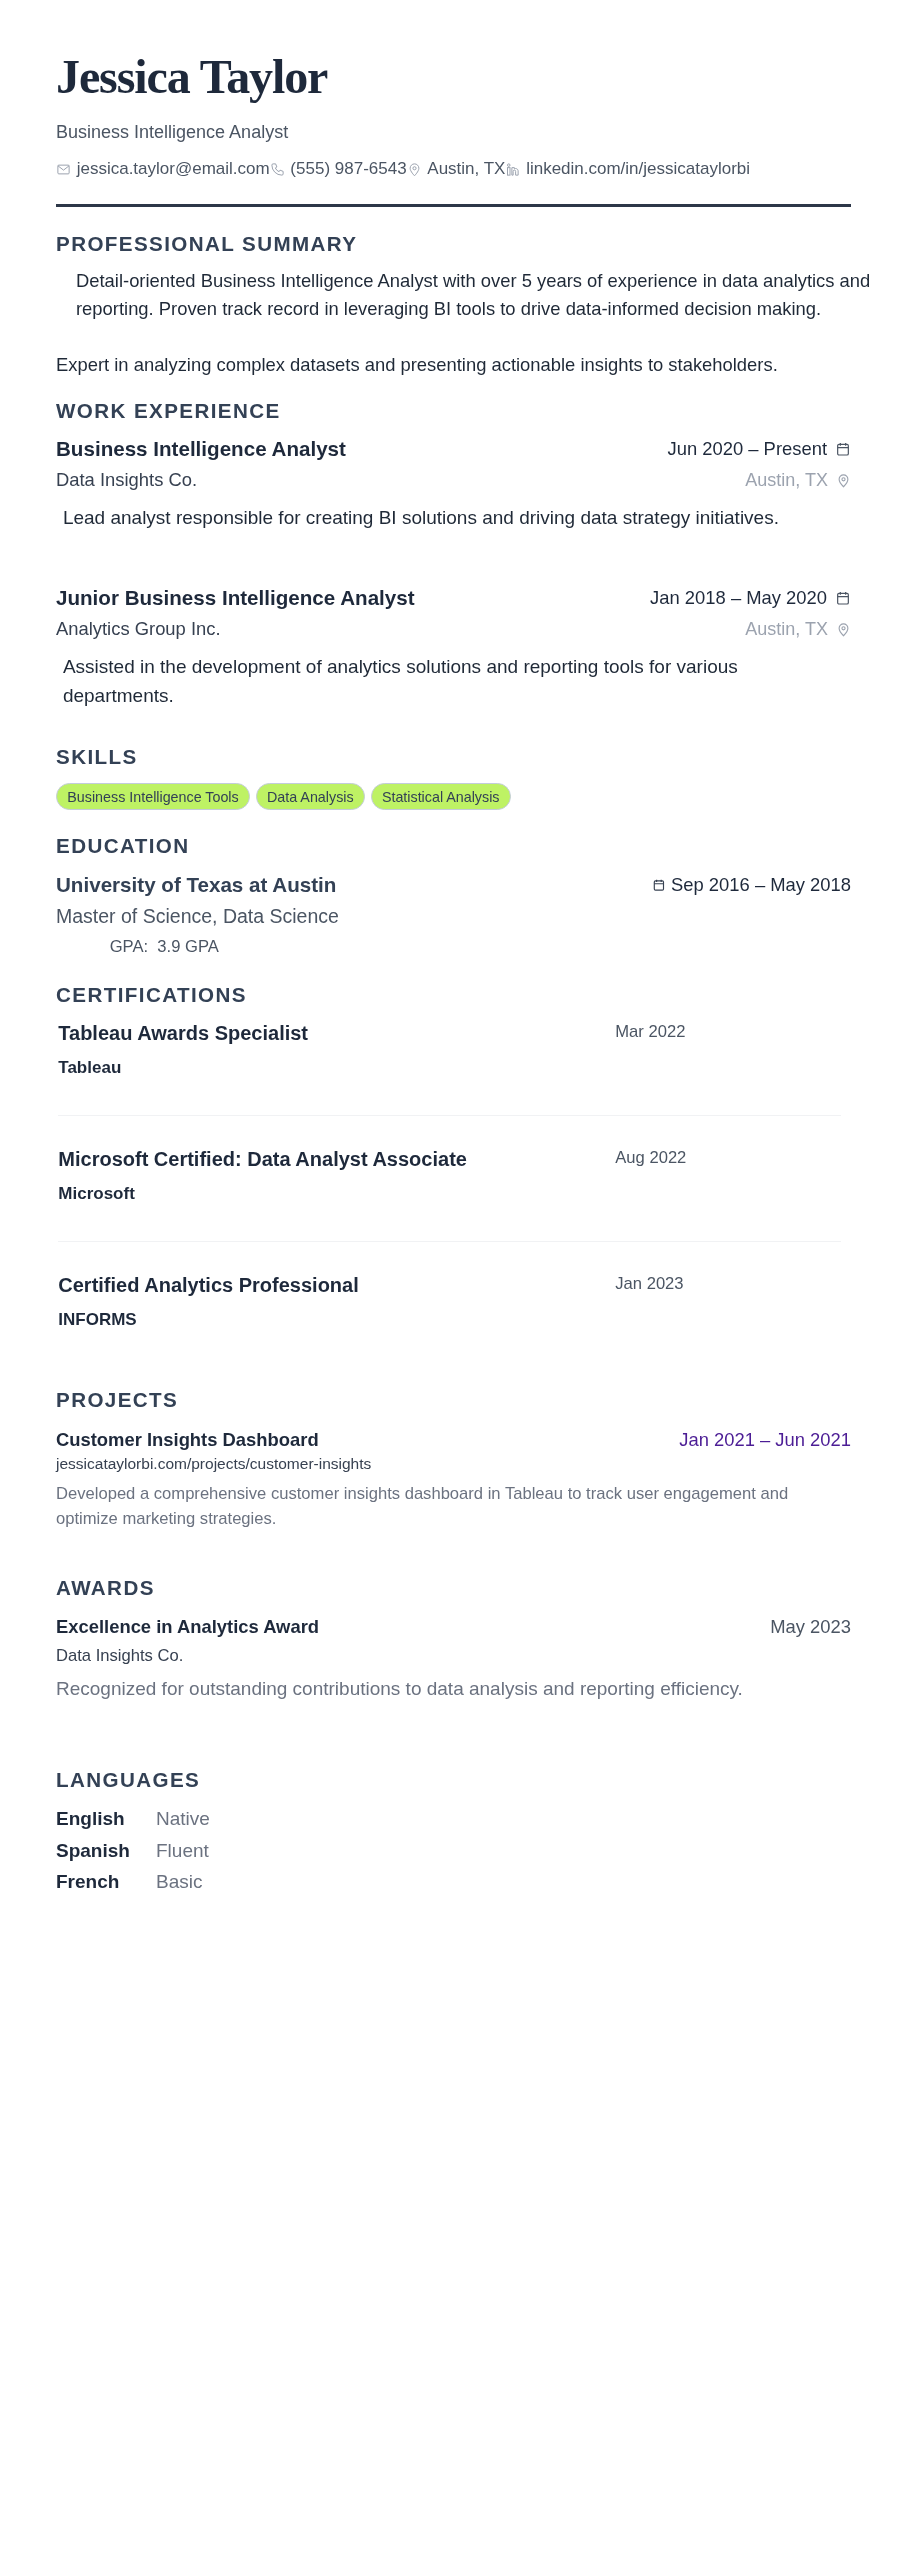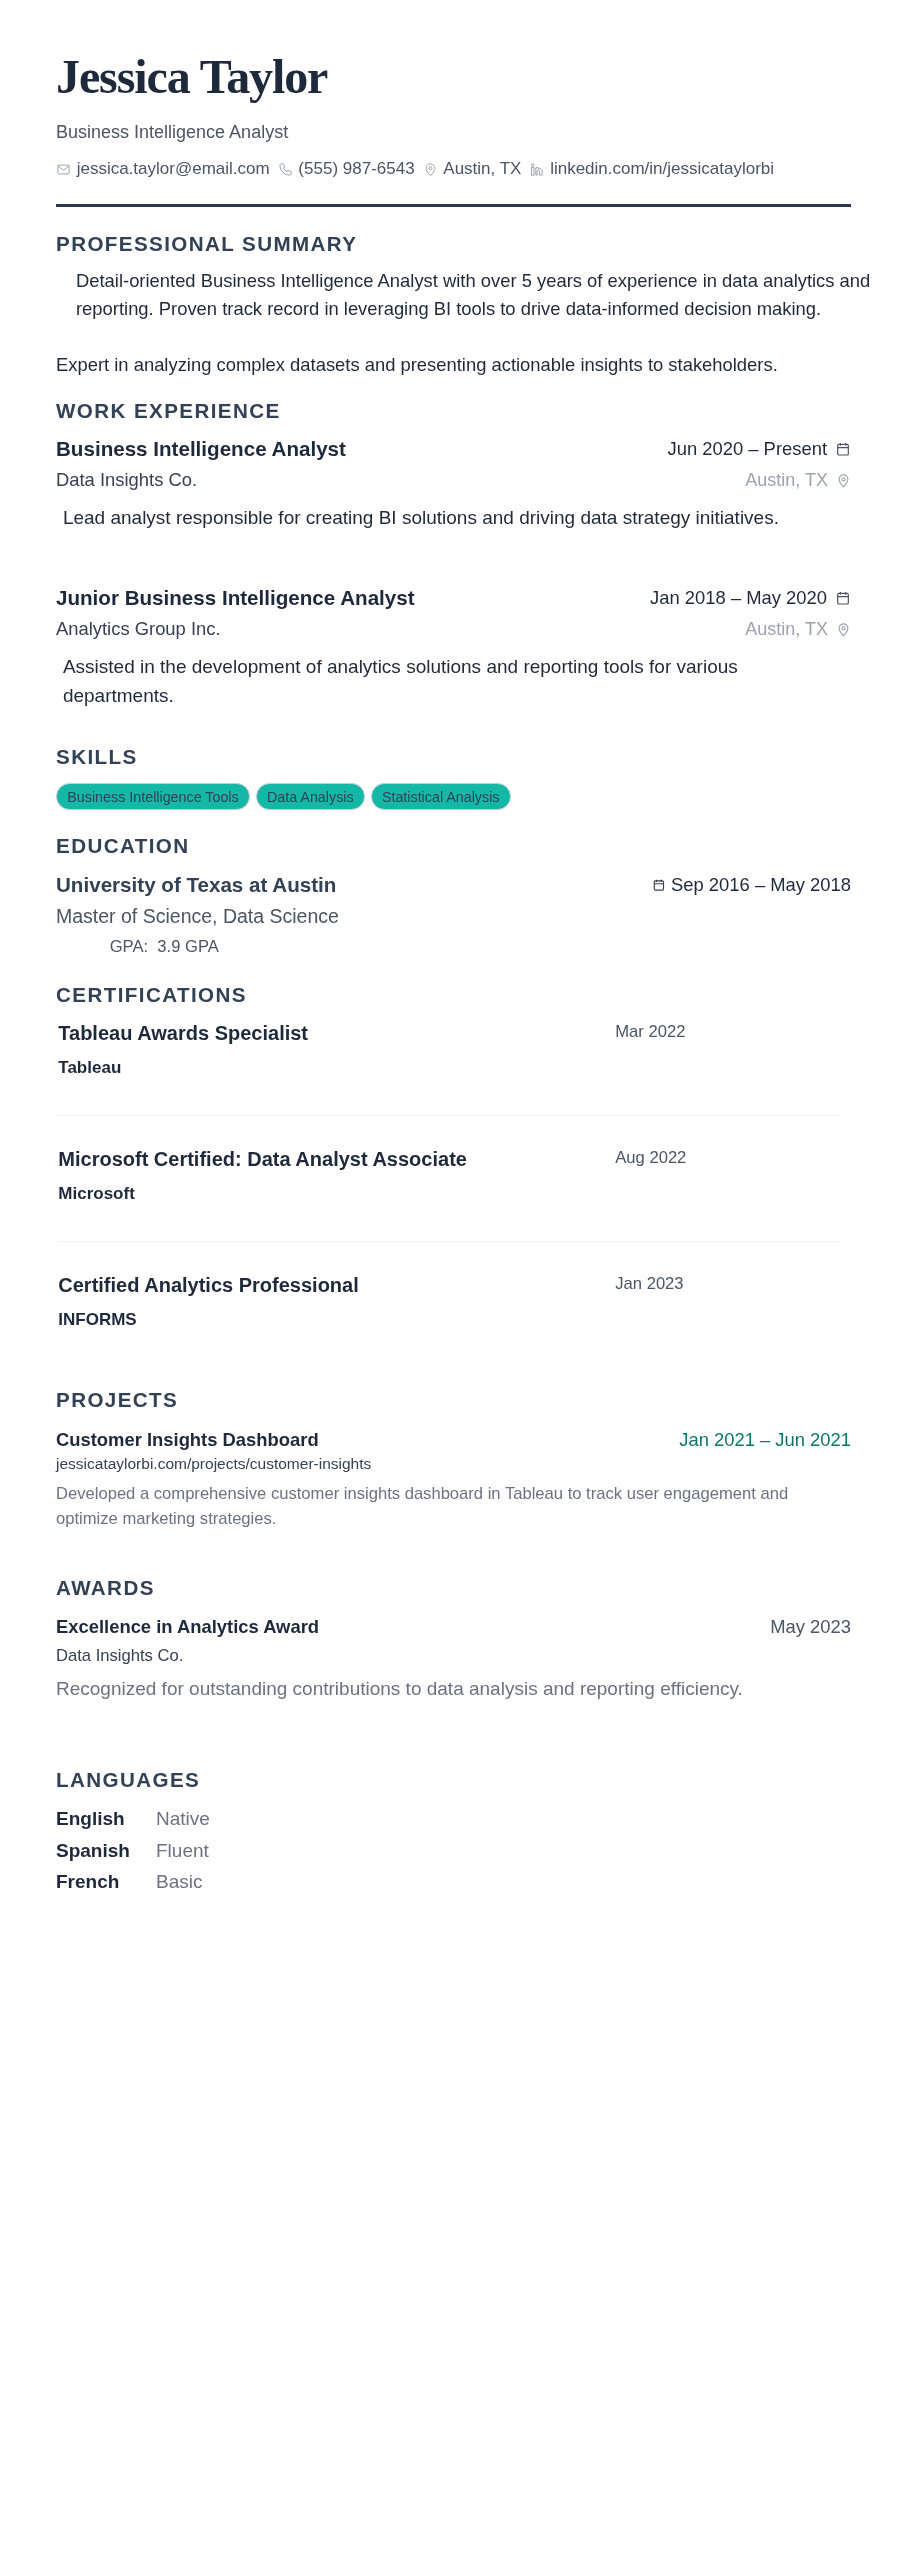--- a/index.html
+++ b/index.html
@@ -4,53 +4,53 @@
 <style>
   * { box-sizing: border-box; margin: 0; padding: 0; }
   html, body { width: 911px; height: 2576px; background: #ffffff; }
   body { font-family: "Liberation Sans", "DejaVu Sans", sans-serif; color: #1f2937; position: relative; overflow: hidden; }
   .page { position: absolute; left: 56px; top: 0; width: 795px; }
   .abs { position: absolute; left: 0; }
   .row { position: absolute; left: 0; width: 795px; display: flex; justify-content: space-between; align-items: center; }
 
   .name { font-size: 48px; font-weight: 700; color: #1e293b; letter-spacing: -1.1px; line-height: 1; font-family: Liberation Serif, serif; }
   .title { font-size: 18px; color: #4b5563; }
-  .contact { display: flex; align-items: center; gap: 8px; font-size: 17px; color: #4b5563; white-space: nowrap; }
+  .contact { display: flex; align-items: center; font-size: 17px; color: #4b5563; white-space: nowrap; }
   .contact .item { display: flex; align-items: center; gap: 5.7px; }
   .icon { display: inline-flex; width: 15px; height: 15px; color: #9ca3af; flex: 0 0 auto; }
   .icon svg { width: 100%; height: 100%; }
   .rule { position: absolute; left: 0; width: 795px; height: 2.9px; background: #2d3748; }
 
   .section-h { font-size: 20.6px; font-weight: 600; letter-spacing: 1.4px; color: #334155; text-transform: uppercase; }
   .para { font-size: 18.4px; line-height: 27.5px; color: #1f2937; width: 795px; }
 
   .job-title { font-size: 20.6px; font-weight: 700; color: #1e293b; }
   .job-date { font-size: 18.4px; color: #1e293b; display: flex; align-items: center; gap: 8px; }
   .job-date .icon { color: #4b5563; width: 16px; height: 16px; }
   .company { font-size: 18.4px; color: #374151; }
   .loc { font-size: 18px; color: #9ca3af; display: flex; align-items: center; gap: 8px; }
   .job-desc { font-size: 19px; line-height: 29px; color: #1f2937; padding-left: 6.9px; width: 795px; }
 
   .badges { display: flex; gap: 5.7px; }
-  .badge { font-size: 14.3px; color: #334155; background: #14b8a6; border: 1.1px solid #c3ccda; border-radius: 17px; padding: 4.6px 10.3px; }
+  .badge { font-size: 14.3px; color: #334155; background: #bef264; border: 1.1px solid #c3ccda; border-radius: 17px; padding: 4.6px 10.3px; }
 
   .edu-school { font-size: 20.6px; font-weight: 600; color: #334155; }
   .edu-date { font-size: 18.4px; color: #1e293b; display: flex; align-items: center; gap: 5.7px; }
   .edu-date .icon { color: #374151; width: 13.8px; height: 13.8px; }
   .edu-degree { font-size: 19.5px; color: #4b5563; }
   .edu-gpa { font-size: 16.6px; color: #4b5563; padding-left: 5.7px; }
 
   .cert { position: absolute; left: 2.3px; width: 793px; }
   .cert-name { font-size: 20px; font-weight: 700; color: #1e293b; }
   .cert-issuer { font-size: 17px; font-weight: 600; color: #1e293b; }
   .cert-date { position: absolute; left: 557px; font-size: 16.6px; color: #4b5563; }
   .cert-rule { position: absolute; left: 2.3px; width: 783px; height: 1.1px; background: #f1f2f4; }
 
   .proj-title { font-size: 18.4px; font-weight: 700; color: #1e293b; }
-  .proj-date { font-size: 18.4px; color: #0f766e; }
+  .proj-date { font-size: 18.4px; color: #4c1d95; }
   .proj-url { font-size: 15.5px; color: #374151; }
   .proj-desc { font-size: 16.6px; line-height: 25px; color: #6b7280; width: 795px; }
 
   .award-title { font-size: 18.4px; font-weight: 700; color: #1e293b; }
   .award-date { font-size: 18.4px; color: #4b5563; }
   .award-org { font-size: 16.6px; color: #374151; }
   .award-desc { font-size: 19px; color: #6b7280; }
 
   .lang-row { position: absolute; left: 0; display: flex; font-size: 19px; }
   .lang-name { width: 100px; font-weight: 600; color: #1e293b; }

